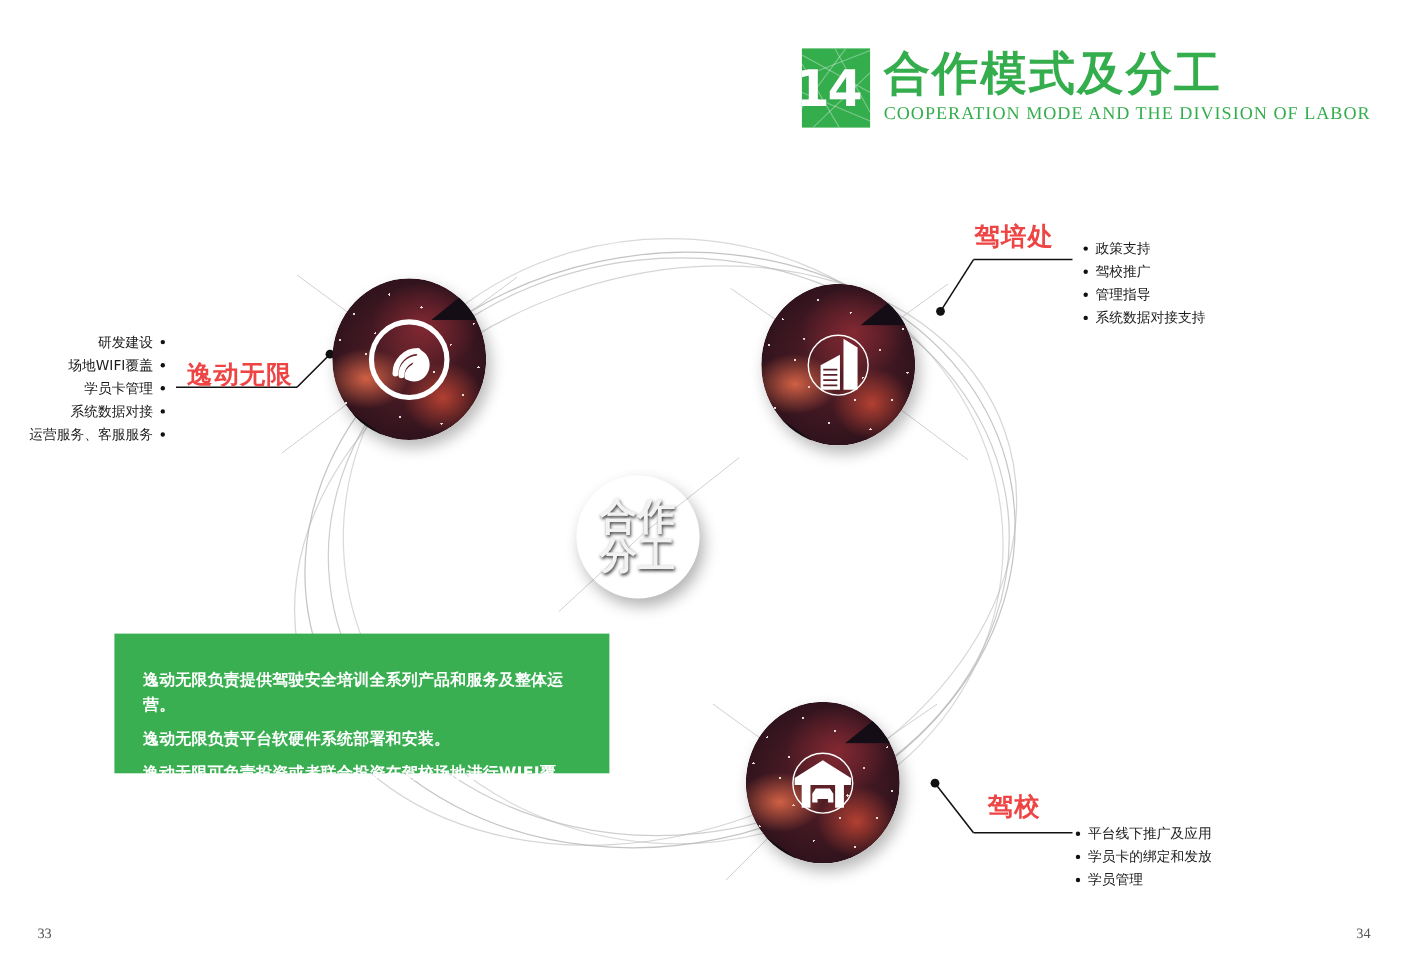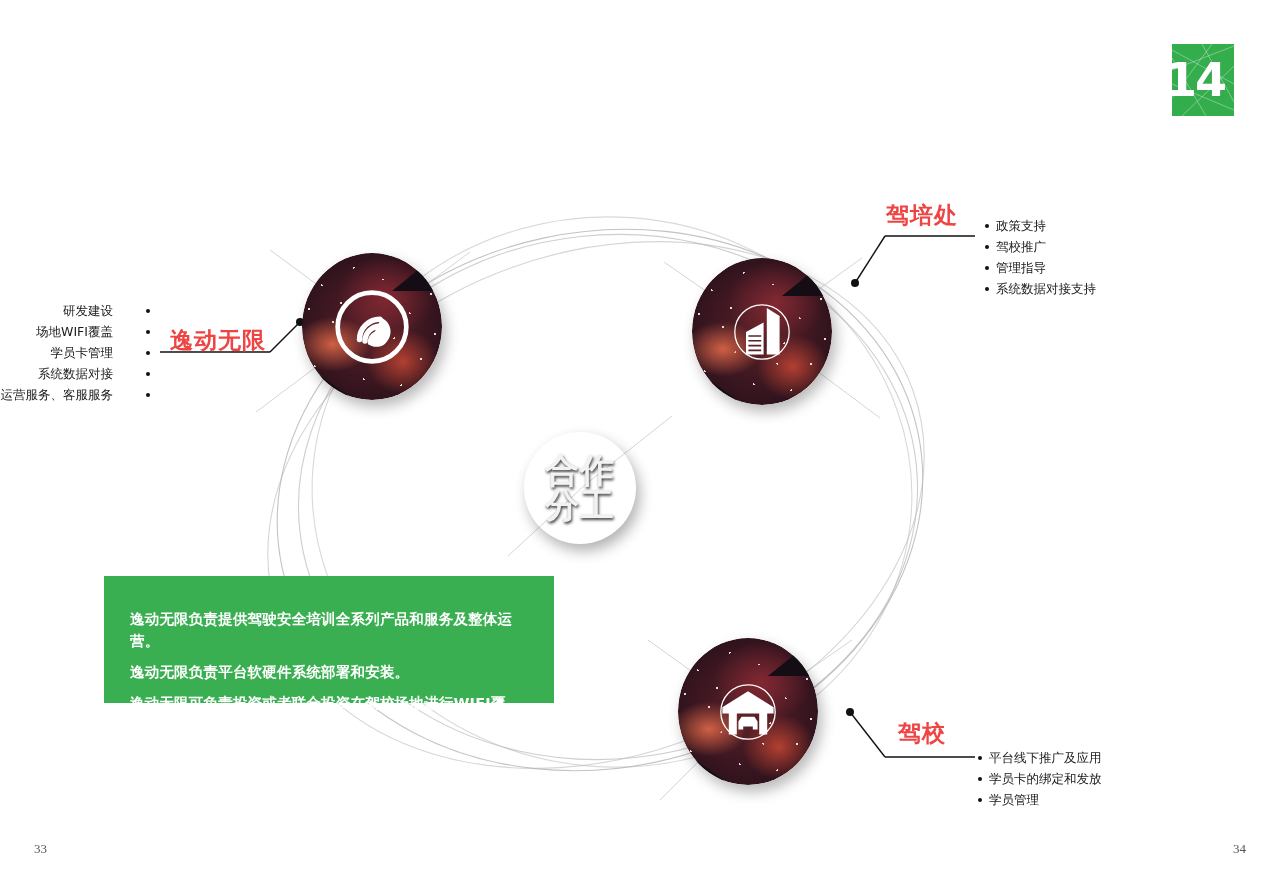--- a/index.html
+++ b/index.html
@@ -115,21 +115,21 @@
   }
   .bullets{position:absolute;}
   .bullets .bl{
     display:flex;align-items:center;font-family:"DejaVu Sans",sans-serif;
     font-size:12.5px;color:#1a1a1a;line-height:21px;white-space:nowrap;
   }
   .bullets.right-of .bl .dot{
     width:4px;height:4px;border-radius:50%;background:#111;margin-right:7px;flex:0 0 auto;
   }
   .bullets.left-of{text-align:right;}
-  .bullets.left-of .bl{justify-content:flex-end;gap:26px;}
+  .bullets.left-of .bl{justify-content:flex-end;}
   .bullets.left-of .bl .dot{
     width:4px;height:4px;border-radius:50%;background:#111;margin-left:7px;flex:0 0 auto;
   }
 
   
   .green-box{
     position:absolute;background:#3AAF52;
     padding:32px 26px 20px 26px;box-sizing:border-box;
   }
   .green-box p{
@@ -158,20 +158,24 @@
           <path d="M0 6 L62 40"></path>
           <path d="M0 26 L62 2"></path>
           <path d="M0 54 L40 0"></path>
           <path d="M10 72 L62 22"></path>
           <path d="M0 40 L62 66"></path>
           <path d="M30 0 L62 58"></path>
           <path d="M0 14 L34 72"></path>
         </g>
       </svg>
       <div class="hdr-num">14</div>
+    </div>
+    <div class="hdr-text">
+      <div class="hdr-cn">合作模式及分工</div>
+      <div class="hdr-en">COOPERATION MODE AND THE DIVISION OF LABOR</div>
     </div>
   </div>
 
   <svg id="orbits" viewBox="0 0 1280 875">
     <g fill="none" stroke="#b9b9b9" stroke-width="1.1">
       <ellipse cx="600" cy="500" rx="325" ry="268" transform="rotate(-12 600 500)" opacity=".85"></ellipse>
       <ellipse cx="608" cy="497" rx="310" ry="262" transform="rotate(-6 608 497)" opacity=".7"></ellipse>
       <ellipse cx="596" cy="505" rx="337" ry="252" transform="rotate(-20 596 505)" opacity=".6"></ellipse>
       <ellipse cx="612" cy="492" rx="300" ry="275" transform="rotate(4 612 492)" opacity=".55"></ellipse>
     </g>

